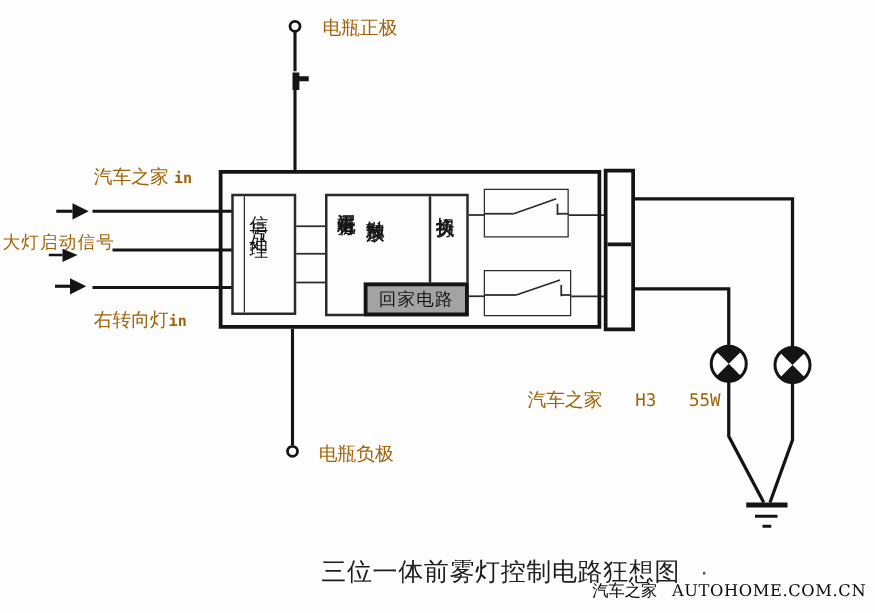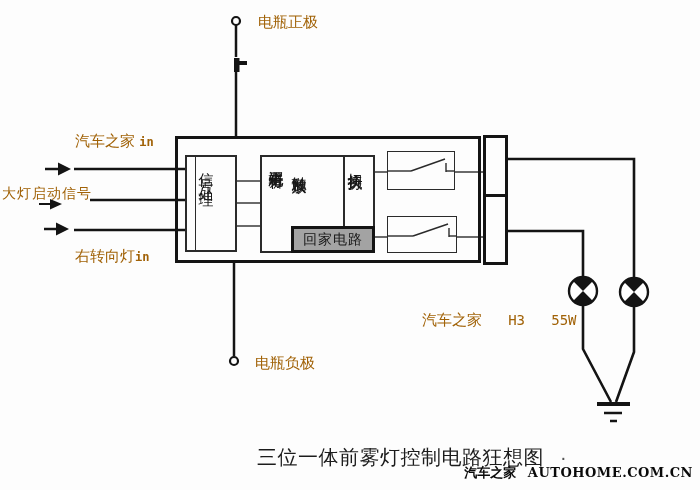--- a/index.html
+++ b/index.html
@@ -25,21 +25,21 @@
   #relay-bottom{left:387px;top:216px;width:70px;height:37px;border:1.6px solid #2a2a2a;}
   .vtext{position:absolute;writing-mode:vertical-rl;text-orientation:upright;
     line-height:1;font-size:15px;color:#161616;}
   .lbl{position:absolute;font-size:15px;white-space:nowrap;color:#a16207;}
   .latin-in{font-family:"DejaVu Sans Mono","Liberation Mono",monospace;font-weight:bold;font-size:12px;}
   #lbl-headlight{font-size:14px;letter-spacing:1px;}
   #lbl-foglamp{font-size:15px;}
   #lbl-foglamp .gap{margin-left:22px;font-family:"DejaVu Sans Mono","Liberation Mono",monospace;font-weight:normal;font-size:14px;margin-top:42px;}
   #caption{position:absolute;left:257px;top:420px;font-size:20px;letter-spacing:0.5px;color:#1c1c1c;margin-top:24px;}
   #caption .dot{margin-left:10px;color:#555;}
-  #watermark{position:absolute;right:7px;top:464px;font-size:13px;font-weight:bold;white-space:nowrap;color:#0a0a0a;}
+  #watermark{position:absolute;right:7px;top:464px;font-size:13px;font-weight:normal;white-space:nowrap;color:#0a0a0a;}
   #watermark .en{font-family:"DejaVu Serif","Liberation Serif",serif;margin-left:8px;letter-spacing:0.5px;}
 </style>
 </head>
 <body>
 
 <div id="canvas">
 
   <svg id="circuit-svg" width="700" height="490" viewBox="0 0 700 490">
 
     <g stroke="#141414" fill="none">

